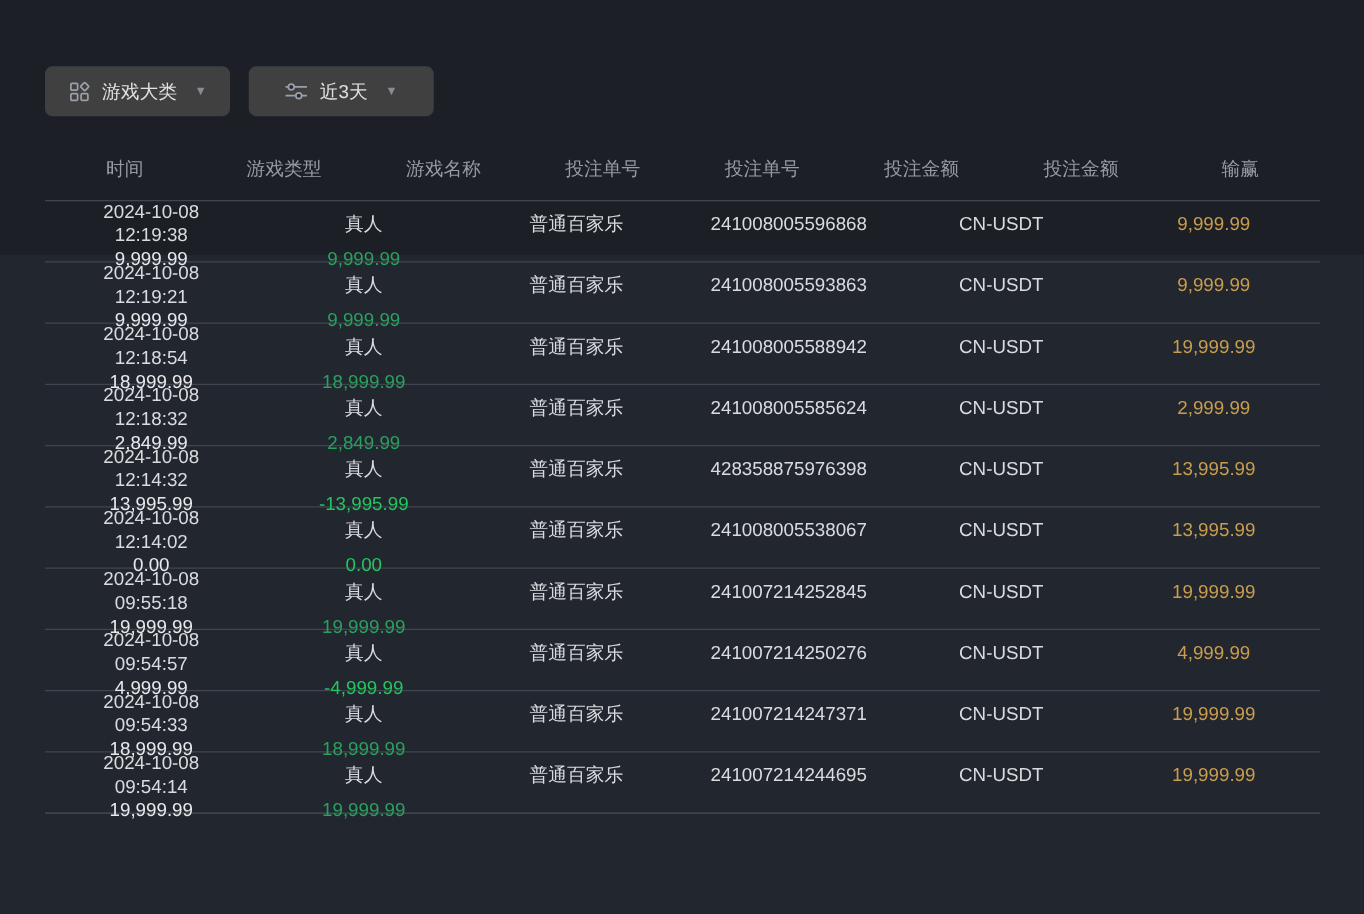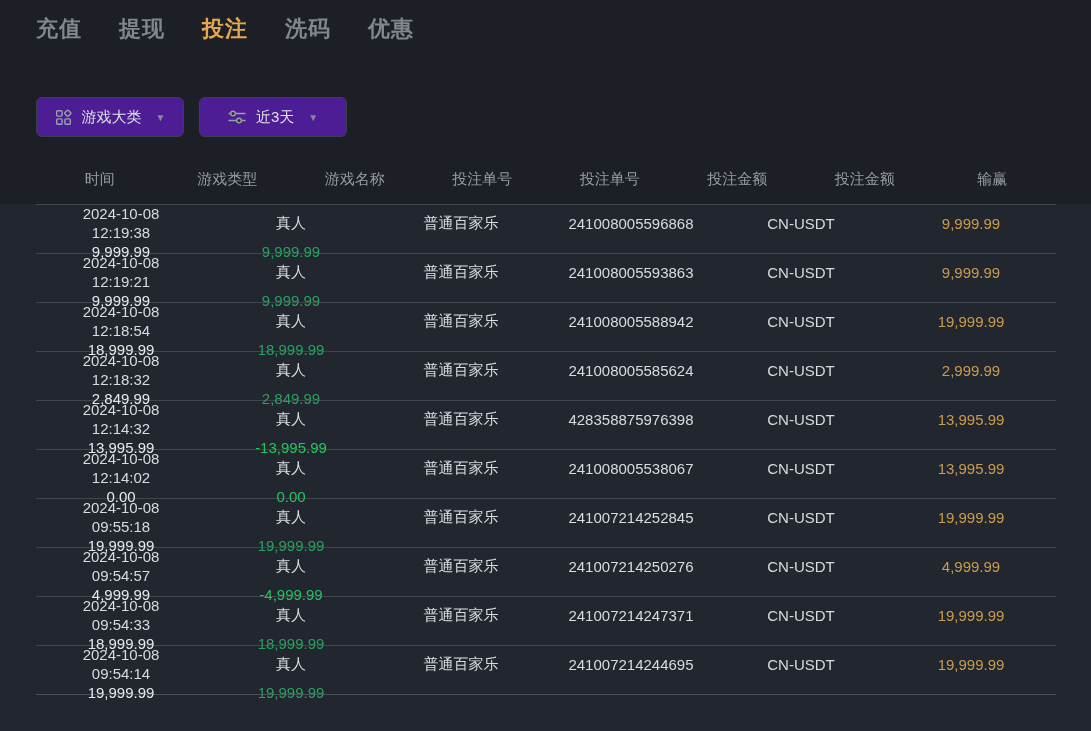--- a/index.html
+++ b/index.html
@@ -19,21 +19,21 @@
   .tab.active { color:#e2a94f; font-weight:700; }
 
   
   .toolbar { display:flex; justify-content:space-between; align-items:center; margin:53px 30px 0 36px; height:40px; }
   .summary { color:#d2a14c; font-weight:700; font-size:16px; }
   .summary span { margin-right:5px; }
   .summary span:last-child { margin-right:0; }
   .filters { display:flex; gap:15px; }
   .filter-btn {
     display:flex; align-items:center; gap:10px; height:40px; padding:0 16px;
-    background:#4c1d95; border:1px solid #3b404a; border-radius:6px;
+    background:#404040; border:1px solid #3b404a; border-radius:6px;
     color:#dfe1e4; font-size:15px; cursor:pointer; min-width:148px; justify-content:center;
   }
   .filter-btn svg { flex:0 0 auto; }
   .caret { color:#868b94; font-size:10px; margin-left:4px; }
 
   
   .table { margin:18px 35px 0 36px; width:1020px; }
   .thead {
     display:grid; grid-template-columns:repeat(8,1fr);
     height:49px; align-items:center;
@@ -52,27 +52,20 @@
   .cell-win.win  { color:#2aa05f; }
   .cell-win.loss { color:#22c55e; }
 </style>
 </head>
 <body>
 
 <div class="lower-panel"></div>
 
 <div class="content">
 
-  <nav class="tabs">
-      <div class="tab">充值</div>
-      <div class="tab">提现</div>
-      <div class="tab active">投注</div>
-      <div class="tab">洗码</div>
-      <div class="tab">优惠</div>
-    </nav>
 
   <div class="toolbar">
 
     <div class="filters">
       <div class="filter-btn">
         <span style="display:flex;">
           <svg width="17" height="17" viewBox="0 0 17 17" fill="none" stroke="#9aa0a8" stroke-width="1.4">
             <rect x="1.7" y="1.7" width="5.4" height="5.4" rx="1"></rect>
             <rect x="10.3" y="1.8" width="4.9" height="4.9" rx="1" transform="rotate(45 12.75 4.25)"></rect>
             <rect x="1.7" y="9.9" width="5.4" height="5.4" rx="1"></rect>

